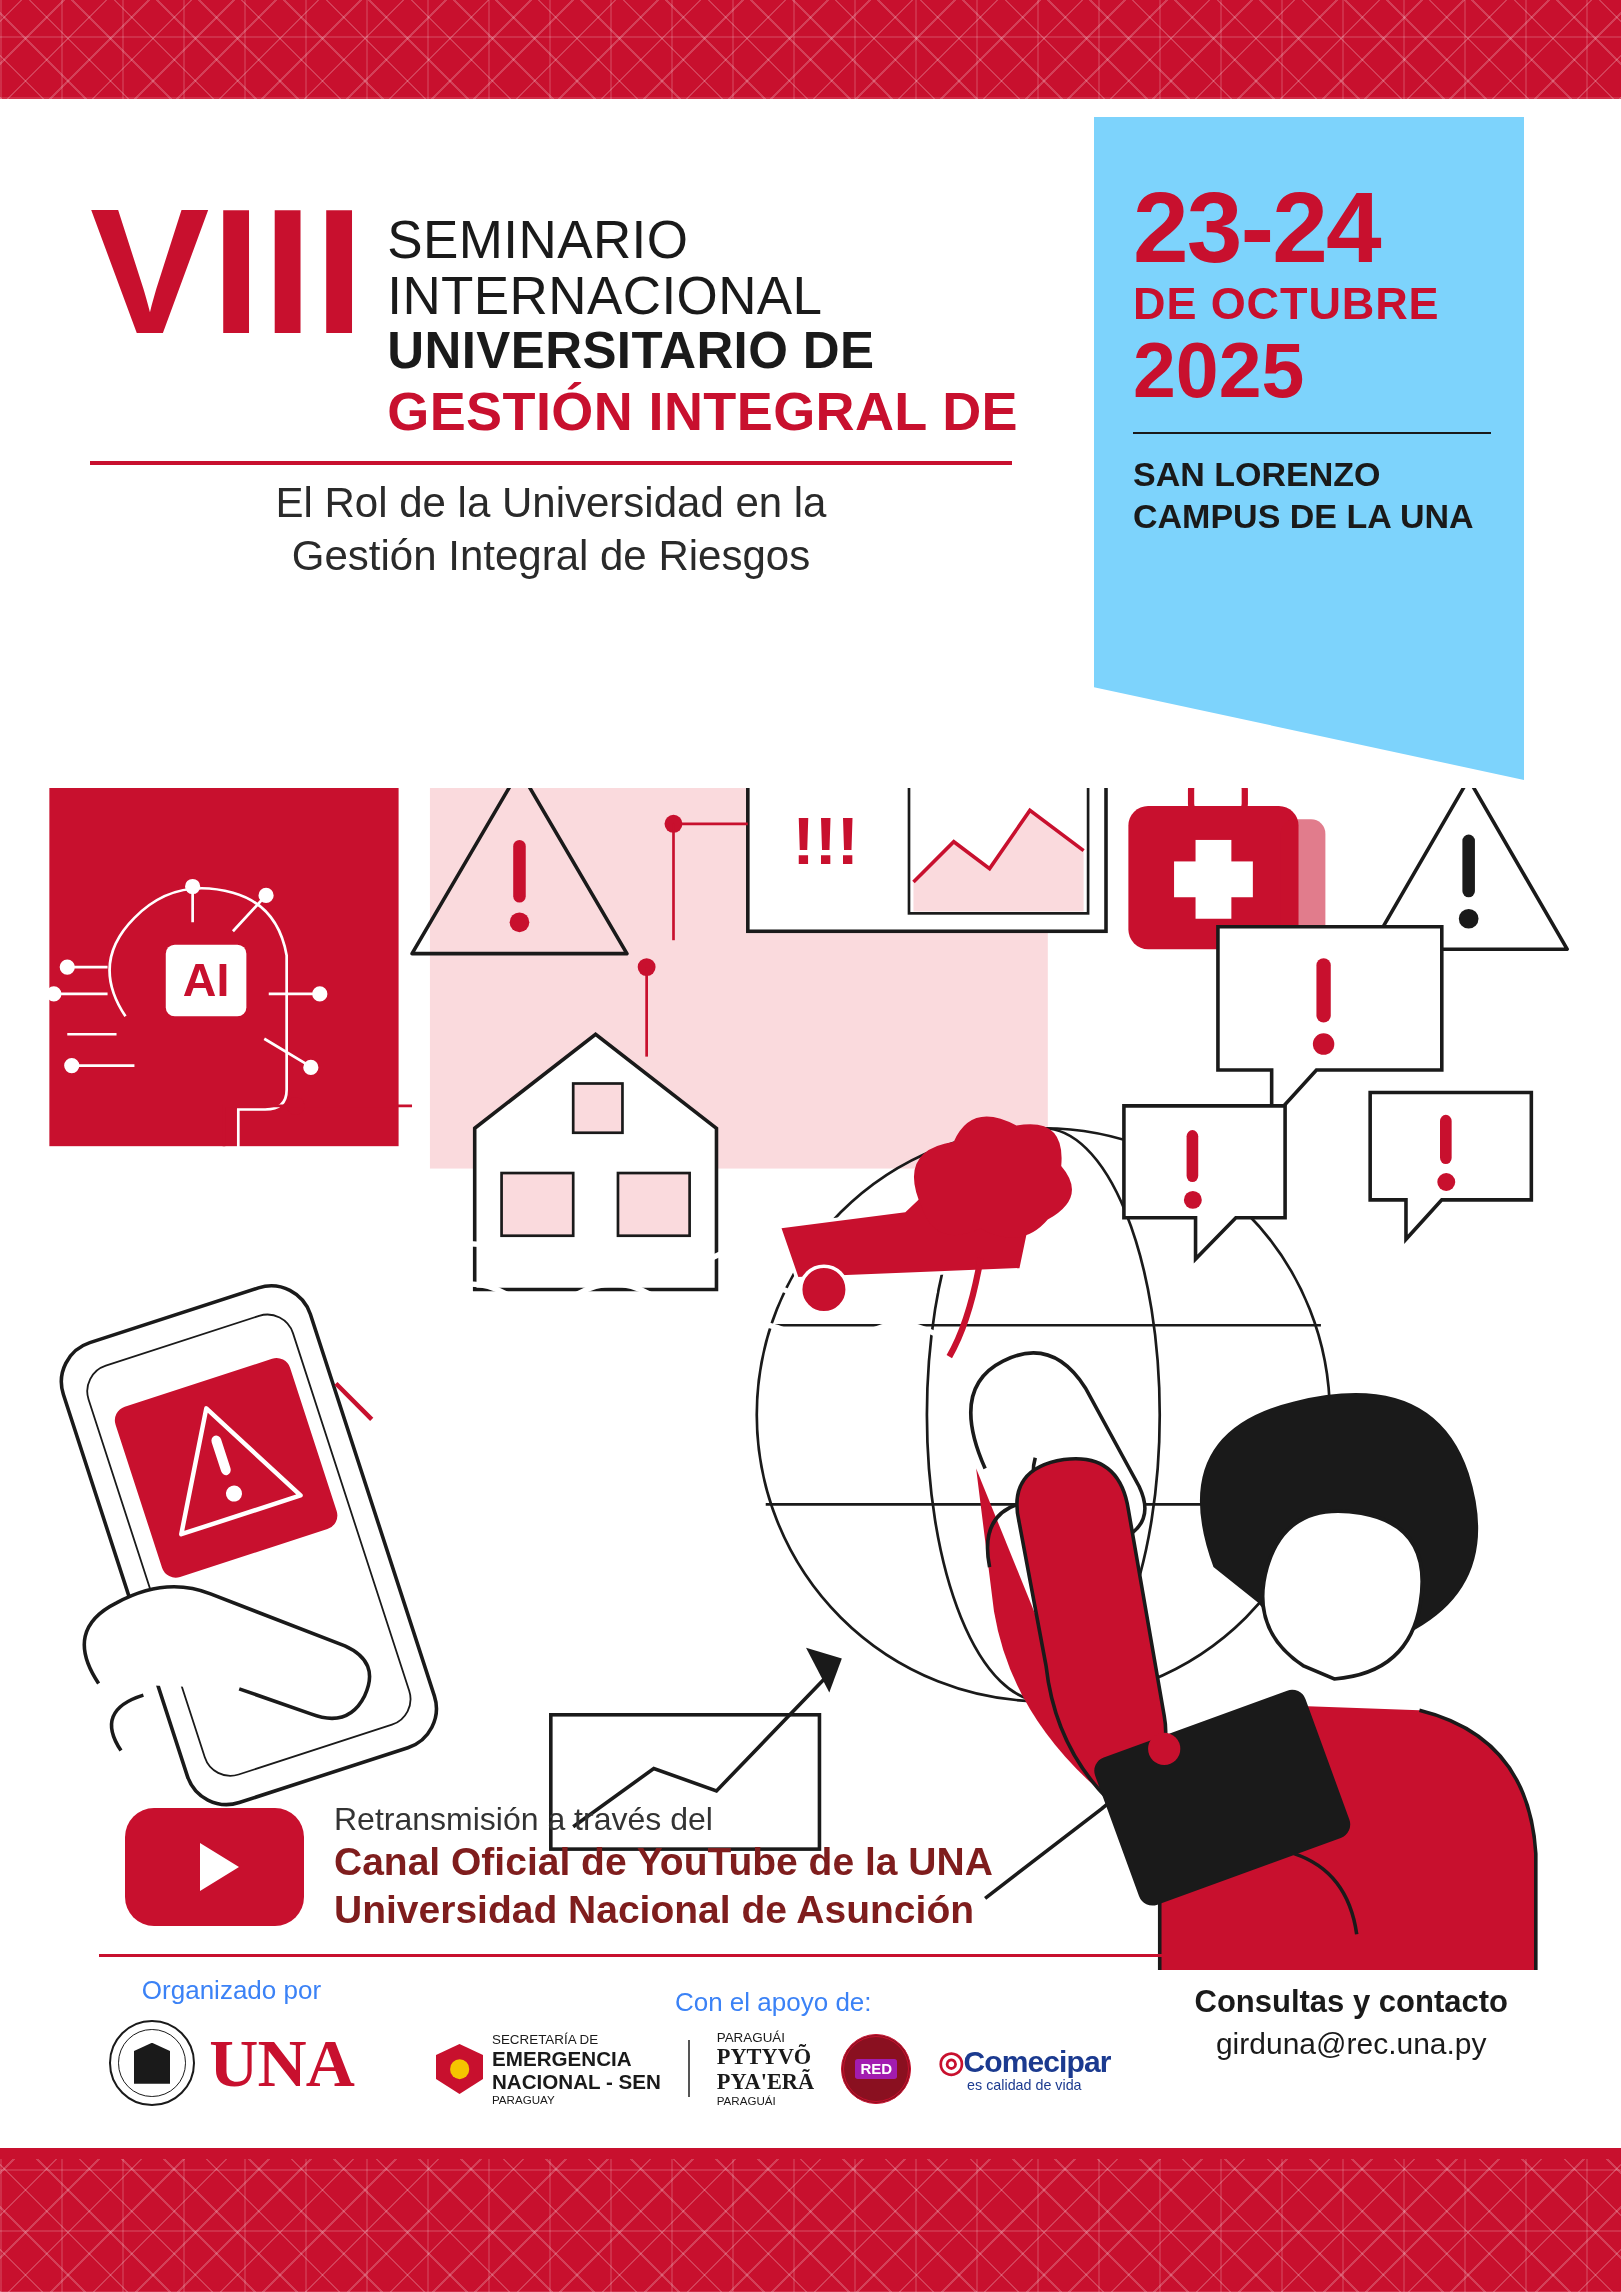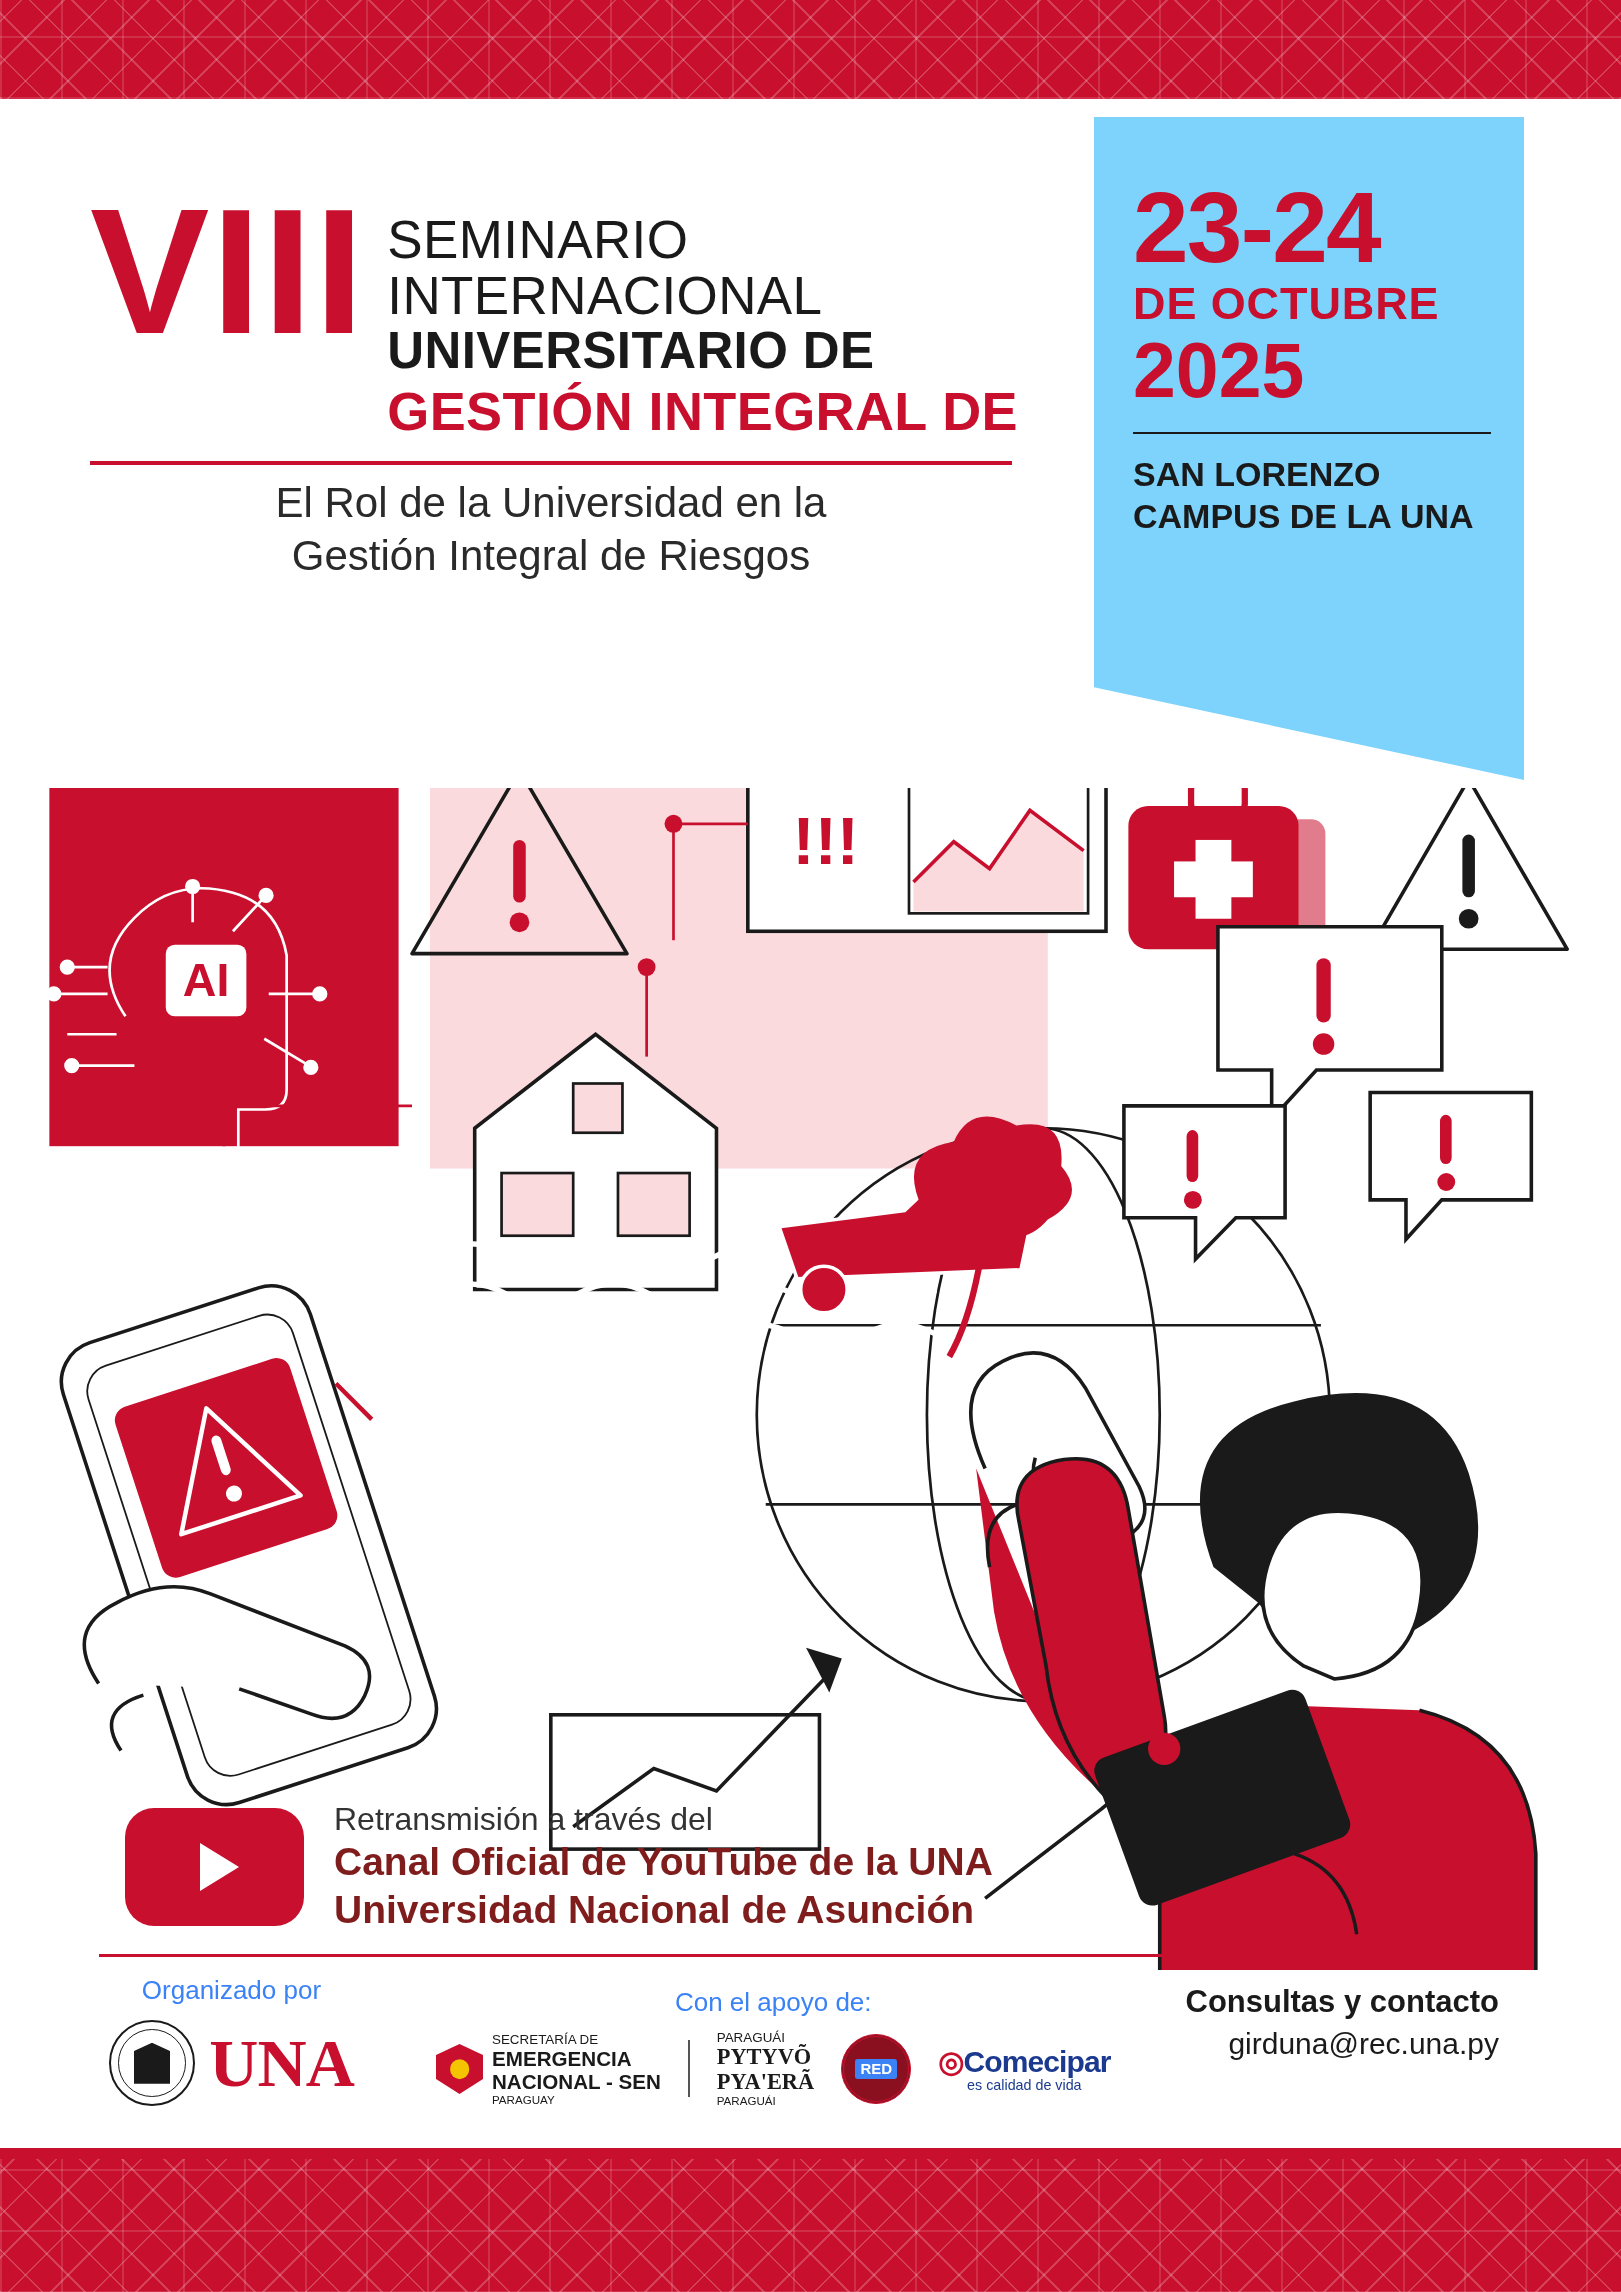--- a/index.html
+++ b/index.html
@@ -162,28 +162,28 @@
   .pyt-1 { font-size: 13.4px; color: #1a1a1a; }
   .pyt-2 { font-size: 22.4px; font-weight: 700; color: #1a1a1a; font-family: "Liberation Serif", serif; }
   .pyt-3 { font-size: 11.6px; color: #1a1a1a; }
   .logo-red {
     width: 70px; height: 70px; border-radius: 50%; background: #8a1020;
     display: flex; align-items: center; justify-content: center;
     border: 3.6px double #c8102e;
   }
   .logo-red span {
     font-size: 15px; font-weight: 700; color: #ffffff;
-    background: #3b82f6; padding: 1.8px 5.4px; border-radius: 2.7px;
+    background: #a21caf; padding: 1.8px 5.4px; border-radius: 2.7px;
   }
   .logo-come { line-height: 1.1; }
   .come-1 { font-size: 30px; font-weight: 700; color: #1b3a8f; letter-spacing: -0.9px; }
   .come-1 .dot { color: #c8102e; }
   .come-2 { font-size: 14.3px; color: #1b3a8f; text-align: center; }
 
-  .contact { position: absolute; right: 122px; top: 9px; text-align: right; }
+  .contact { position: absolute; right: 113px; top: 9px; text-align: center; }
   .contact-1 { font-size: 31px; font-weight: 700; color: #1a1a1a; }
   .contact-2 { font-size: 30px; color: #1a1a1a; margin-top: 7.2px; }
 </style>
 </head>
 <body>
 
 <div class="poster">
 
   <div class="band band-top"></div>
   <div class="band-bottom-line"></div>

